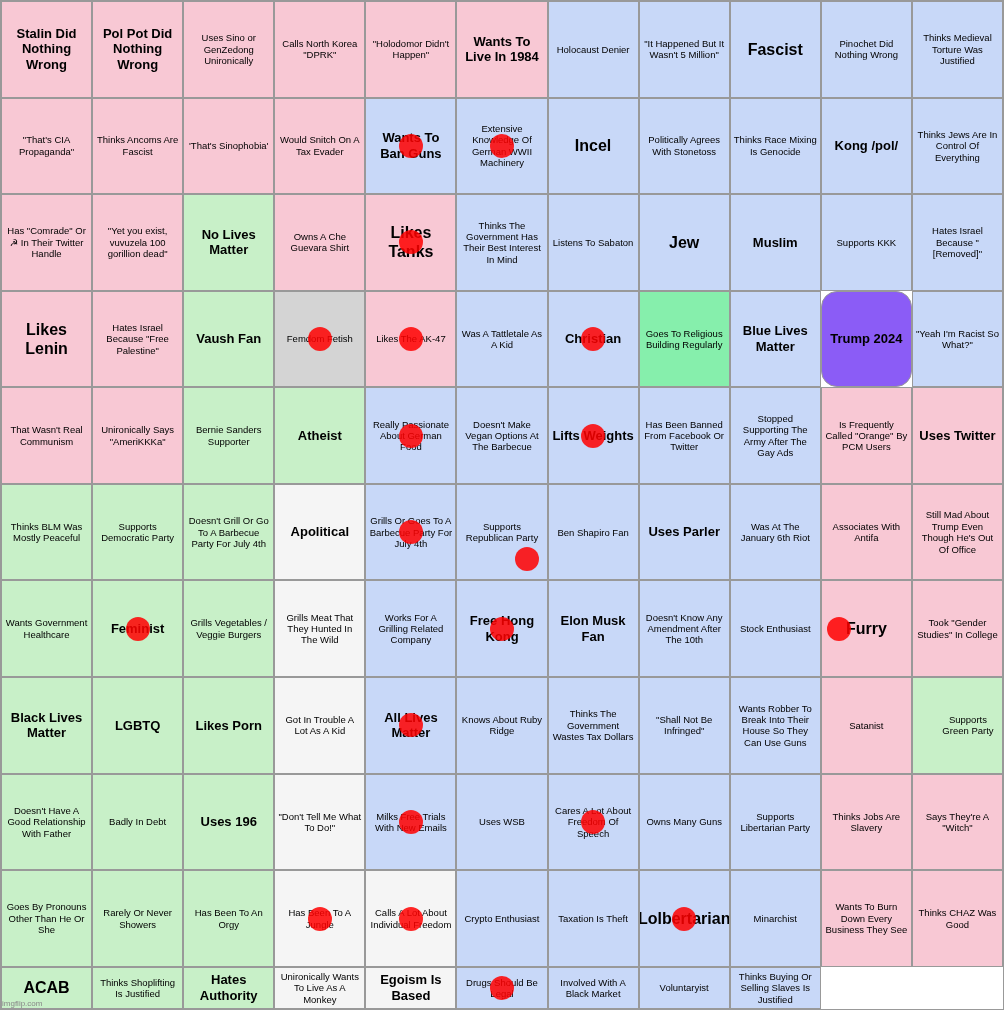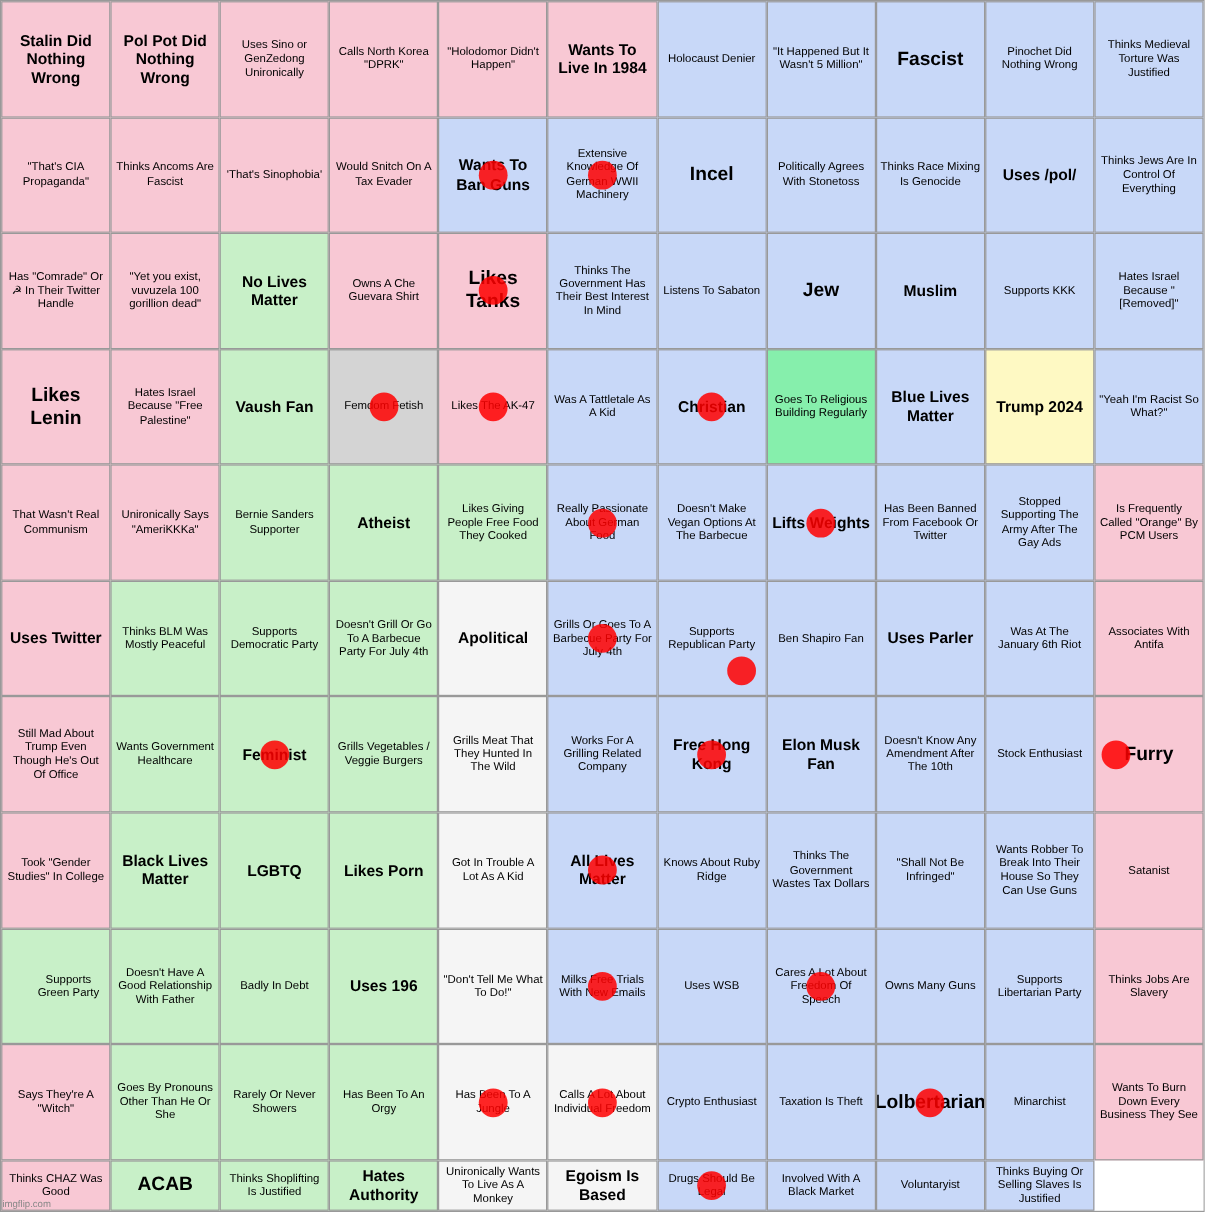--- a/index.html
+++ b/index.html
@@ -86,21 +86,21 @@
     <div class="cell" style="background-color: rgb(200, 216, 248);">
       <span style="font-size: 16px; font-weight: bold;">Incel</span>
     </div>
     <div class="cell" style="background-color: rgb(200, 216, 248);">
       <span style="font-size: 9.5px;">Politically Agrees With Stonetoss</span>
     </div>
     <div class="cell" style="background-color: rgb(200, 216, 248);">
       <span style="font-size: 9.5px;">Thinks Race Mixing Is Genocide</span>
     </div>
     <div class="cell" style="background-color: rgb(200, 216, 248);">
-      <span style="font-size: 13px; font-weight: bold;">Uses /pol/</span>
+      <span style="font-size: 13px; font-weight: bold;">Kong /pol/</span>
     </div>
     <div class="cell" style="background-color: rgb(200, 216, 248);">
       <span style="font-size: 9.5px;">Thinks Jews Are In Control Of Everything</span>
     </div>
     <div class="cell" style="background-color: rgb(248, 200, 212);">
       <span style="font-size: 9.5px;">Has "Comrade" Or ☭ In Their Twitter Handle</span>
     </div>
     <div class="cell" style="background-color: rgb(248, 200, 212);">
       <span style="font-size: 9.5px;">"Yet you exist, vuvuzela 100 gorillion dead"</span>
     </div>
@@ -155,40 +155,37 @@
     <div class="cell" style="background-color: rgb(200, 216, 248);">
       <span style="font-size: 13px; font-weight: bold;">Christian</span>
       <div style="position: absolute; width: 24px; height: 24px; background: red; border-radius: 50%; opacity: 0.85; top: 50%; left: 50%; transform: translate(-50%, -50%);"></div>
     </div>
     <div class="cell" style="background-color: #86efac;">
       <span style="font-size: 9.5px;">Goes To Religious Building Regularly</span>
     </div>
     <div class="cell" style="background-color: rgb(200, 216, 248);">
       <span style="font-size: 13px; font-weight: bold;">Blue Lives Matter</span>
     </div>
-    <div class="cell" style="background-color: #fef9c3;">
+    <div class="cell" style="background-color: #8b5cf6; border-radius: 16px;">
       <span style="font-size: 13px; font-weight: bold;">Trump 2024</span>
     </div>
     <div class="cell" style="background-color: rgb(200, 216, 248);">
       <span style="font-size: 9.5px;">"Yeah I'm Racist So What?"</span>
     </div>
     <div class="cell" style="background-color: rgb(248, 200, 212);">
       <span style="font-size: 9.5px;">That Wasn't Real Communism</span>
     </div>
     <div class="cell" style="background-color: rgb(248, 200, 212);">
       <span style="font-size: 9.5px;">Unironically Says "AmeriKKKa"</span>
     </div>
     <div class="cell" style="background-color: rgb(200, 240, 200);">
       <span style="font-size: 9.5px;">Bernie Sanders Supporter</span>
     </div>
     <div class="cell" style="background-color: rgb(200, 240, 200);">
       <span style="font-size: 13px; font-weight: bold;">Atheist</span>
-    </div>
-    <div class="cell" style="background-color: rgb(200, 240, 200);">
-      <span style="font-size: 9.5px;">Likes Giving People Free Food They Cooked</span>
     </div>
     <div class="cell" style="background-color: rgb(200, 216, 248);">
       <span style="font-size: 9.5px;">Really Passionate About German Food</span>
       <div style="position: absolute; width: 24px; height: 24px; background: red; border-radius: 50%; opacity: 0.85; top: 50%; left: 50%; transform: translate(-50%, -50%);"></div>
     </div>
     <div class="cell" style="background-color: rgb(200, 216, 248); align-items: center;">
       <span style="font-size: 9.5px;">Doesn't Make Vegan Options At The Barbecue</span>
     </div>
     <div class="cell" style="background-color: rgb(200, 216, 248);">
       <span style="font-size: 13px; font-weight: bold;">Lifts Weights</span>

